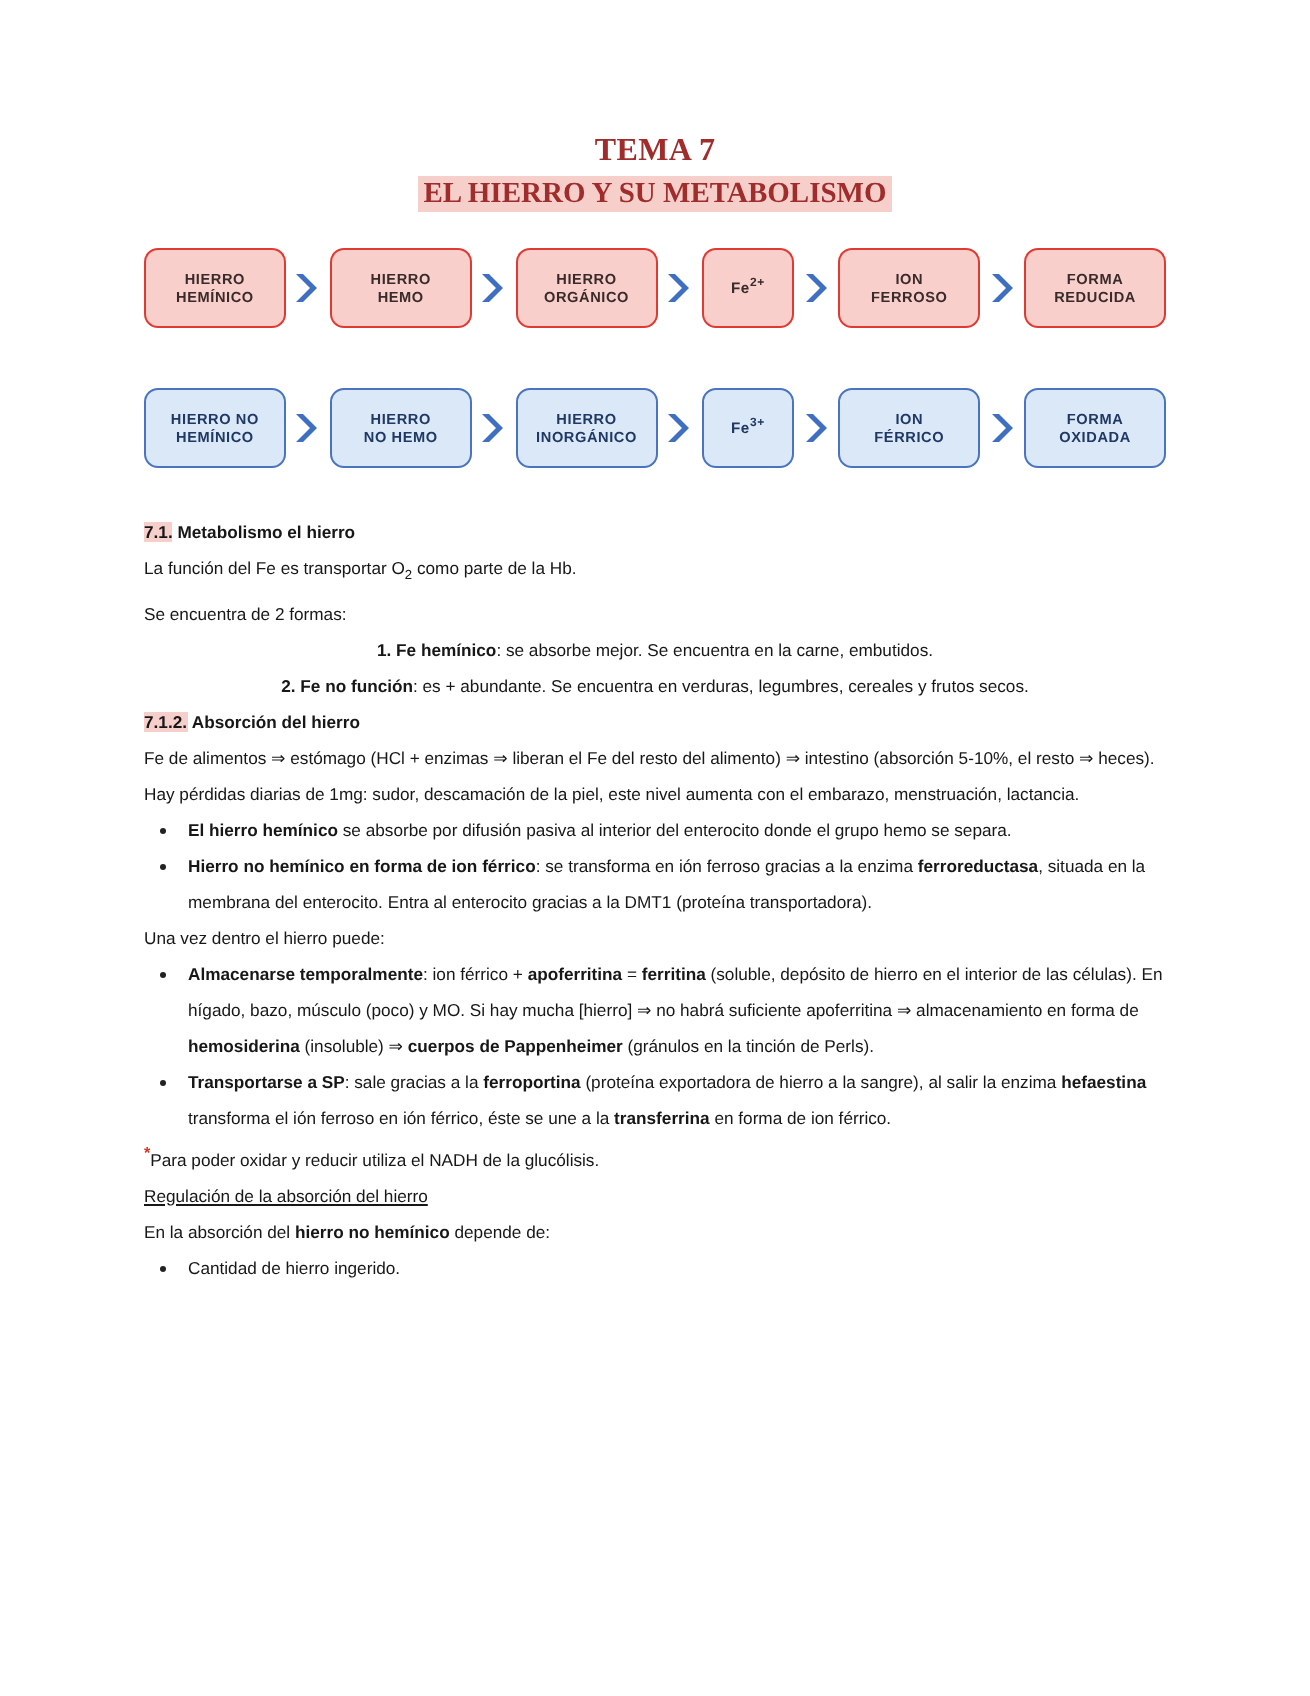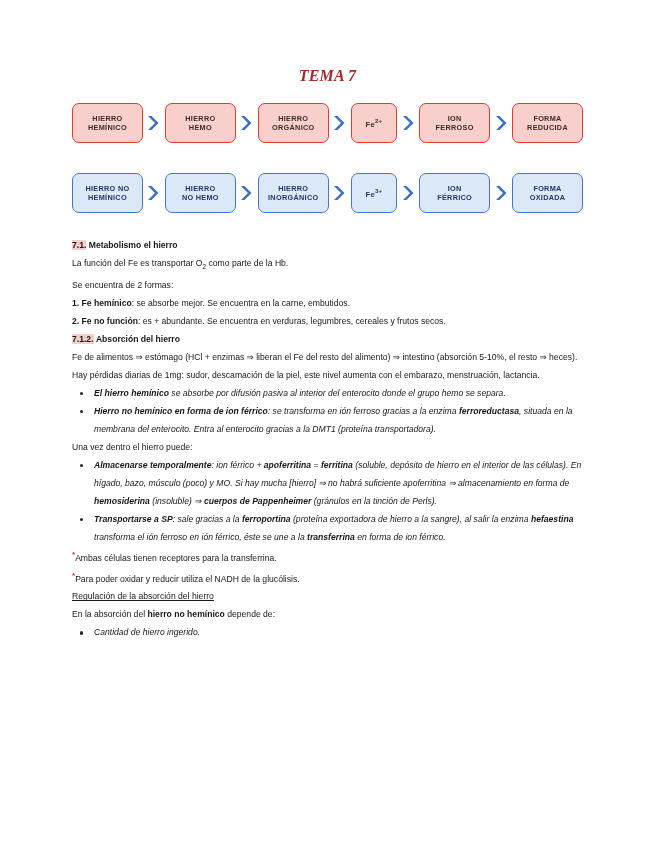--- a/index.html
+++ b/index.html
@@ -29,21 +29,20 @@
     text-align: center;
   }
   .doc-title {
     font-family: "Liberation Serif", serif;
     font-weight: bold;
     font-size: 16px;
     color: #a02c2c;
     letter-spacing: .2px;
     line-height: 20px;
     margin: 0;
-    font-style: italic;
   }
   .doc-subtitle {
     font-family: "Liberation Serif", serif;
     font-weight: bold;
     font-size: 14.5px;
     color: #a02c2c;
     line-height: 19px;
     margin: 2px 0 0 0;
   }
   .doc-subtitle span.hl {
@@ -112,31 +111,31 @@
   .hl { background: #f6cfcb; }
   .b { font-weight: bold; }
   .u { text-decoration: underline; }
   .sub { font-size: 6.6px; vertical-align: sub; }
   .sup { font-size: 6.6px; vertical-align: super; }
 
   .num-item {
     margin: 0;
     padding-left: 14px;
     text-indent: -14px;
+    text-align: center;
   }
   ul.bullets {
     list-style: none;
     margin: 0;
     padding: 0;
   }
   ul.bullets > li {
     position: relative;
     padding-left: 22px;
     margin: 0;
-    font-style: italic;
   }
   ul.bullets > li::before {
     content: "";
     position: absolute;
     left: 8px;
     top: 8px;
     width: 3.4px;
     height: 3.4px;
     border-radius: 50%;
     background: #222;
@@ -148,20 +147,21 @@
     font-weight: bold;
   }
 </style>
 </head>
 <body>
 
 <div class="page">
 
   <div class="title-block">
     <div class="doc-title">TEMA 7</div>
+    <div class="doc-subtitle"><span class="hl">EL HIERRO Y SU METABOLISMO</span></div>
   </div>
 
   <div class="flow-wrap">
 
     <div class="flow-row row1">
       <div class="node w-wide">
         <span><span>HIERRO</span><br><span>HEMÍNICO</span></span>
       </div>
       <div class="arrow">
         <svg width="13" height="16" viewBox="0 0 13 16">
@@ -281,21 +281,20 @@
       <li><span class="b">Hierro no hemínico en forma de ion férrico</span><span>: se transforma en ión ferroso gracias a la enzima </span><span class="b">ferroreductasa</span><span>, situada en la membrana del enterocito. Entra al enterocito gracias a la DMT1 (proteína transportadora).</span></li>
     </ul>
 
     <p class="line">Una vez dentro el hierro puede:</p>
 
     <ul class="bullets">
       <li><span class="b">Almacenarse temporalmente</span><span>: ion férrico + </span><span class="b">apoferritina</span><span> = </span><span class="b">ferritina</span><span> (soluble, depósito de hierro en el interior de las células). En hígado, bazo, músculo (poco) y MO. Si hay mucha [hierro] ⇒ no habrá suficiente apoferritina ⇒ almacenamiento en forma de </span><span class="b">hemosiderina</span><span> (insoluble) ⇒ </span><span class="b">cuerpos de Pappenheimer</span><span> (gránulos en la tinción de Perls).</span></li>
       <li><span class="b">Transportarse a SP</span><span>: sale gracias a la </span><span class="b">ferroportina</span><span> (proteína exportadora de hierro a la sangre), al salir la enzima </span><span class="b">hefaestina</span><span> transforma el ión ferroso en ión férrico, éste se une a la </span><span class="b">transferrina</span><span> en forma de ion férrico.</span></li>
     </ul>
 
-    <p class="line"><span class="star">*</span><span>Ambas células tienen receptores para la transferrina.</span></p>
     <p class="line"><span class="star">*</span><span>Para poder oxidar y reducir utiliza el NADH de la glucólisis.</span></p>
 
     <p class="line"><span class="u">Regulación de la absorción del hierro</span></p>
 
     <p class="line"><span>En la absorción del </span><span class="b">hierro no hemínico</span><span> depende de:</span></p>
 
     <ul class="bullets">
       <li>Cantidad de hierro ingerido.</li>
     </ul>
 

